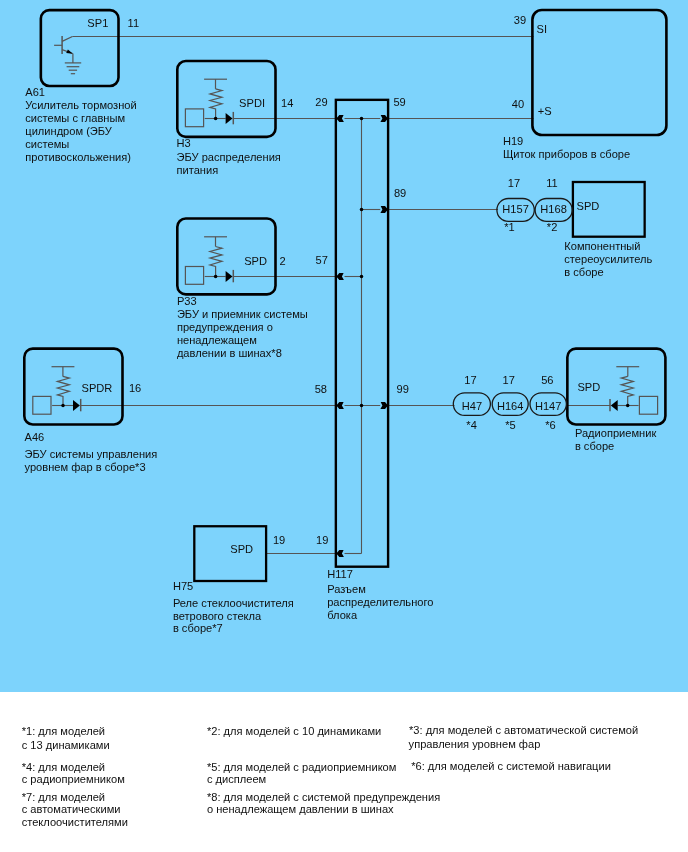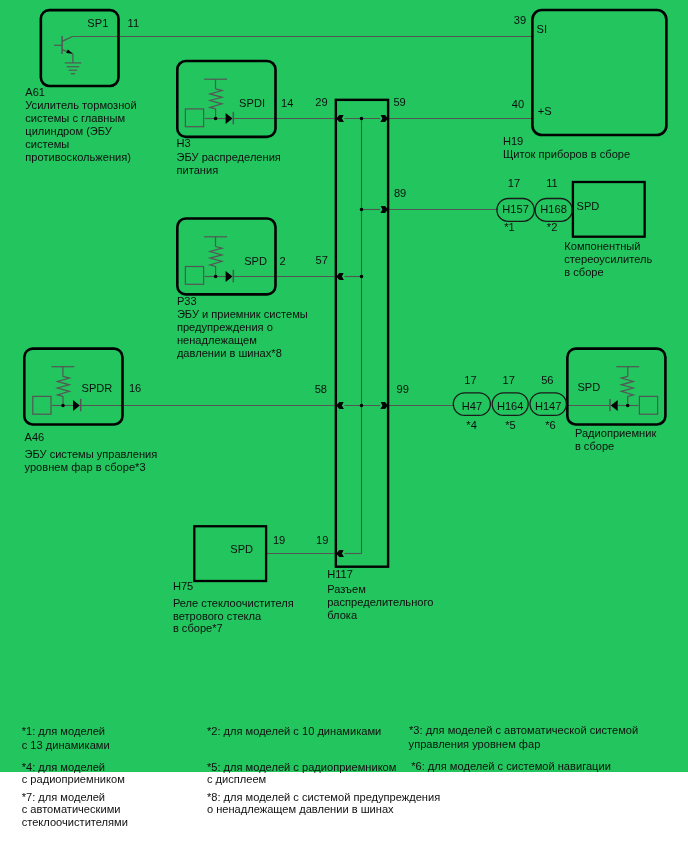--- a/index.html
+++ b/index.html
@@ -1,18 +1,18 @@
 <!DOCTYPE html>
 <html><head>
 <meta charset="utf-8">
 <title>Wiring Diagram</title>
 <style>
   html,body{margin:0;padding:0;background:#fff;}
   body{width:688px;height:852px;overflow:hidden;font-family:"Liberation Sans",sans-serif;color:#000;}
-  #sheet{position:relative;width:688px;height:772px;background:#22c55e;}
+  #sheet{position:relative;width:688px;height:692px;background:#7dd3fc;}
   svg{display:block;shape-rendering:geometricPrecision;}
   text{font-family:"Liberation Sans",sans-serif;fill:#101010;}
   text.lbl{font-size:11.1px;}
   text.d{font-size:11.1px;}
   .box-r{fill:none;stroke:#000;stroke-width:2.6;}
   .box-s{fill:none;stroke:#000;stroke-width:2.3;}
   .box-c{fill:none;stroke:#000;stroke-width:2.4;}
   .conn{fill:none;stroke:#1a1a1a;stroke-width:1.3;}
   .w{fill:none;stroke:#555;stroke-width:1.1;}
   .sym{fill:none;stroke:#555;stroke-width:1.2;}

